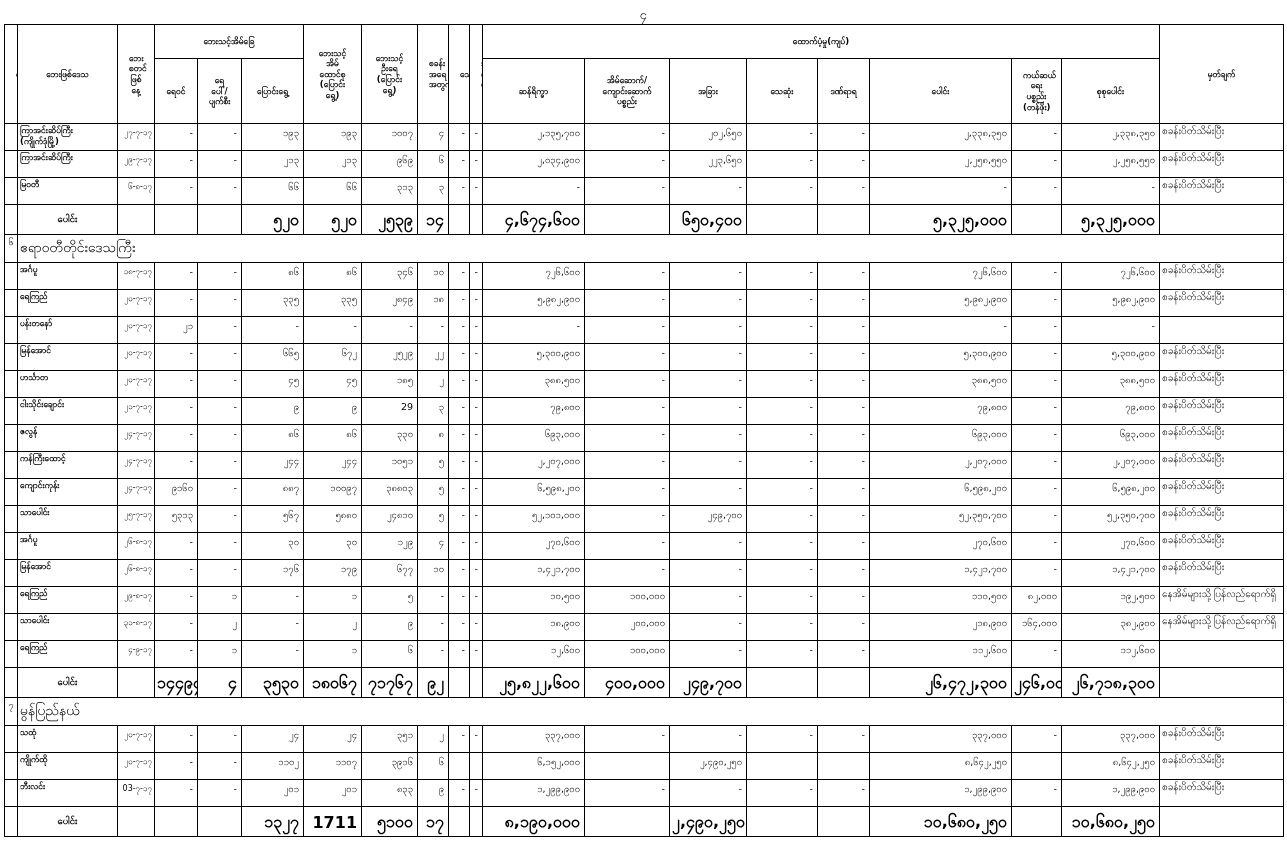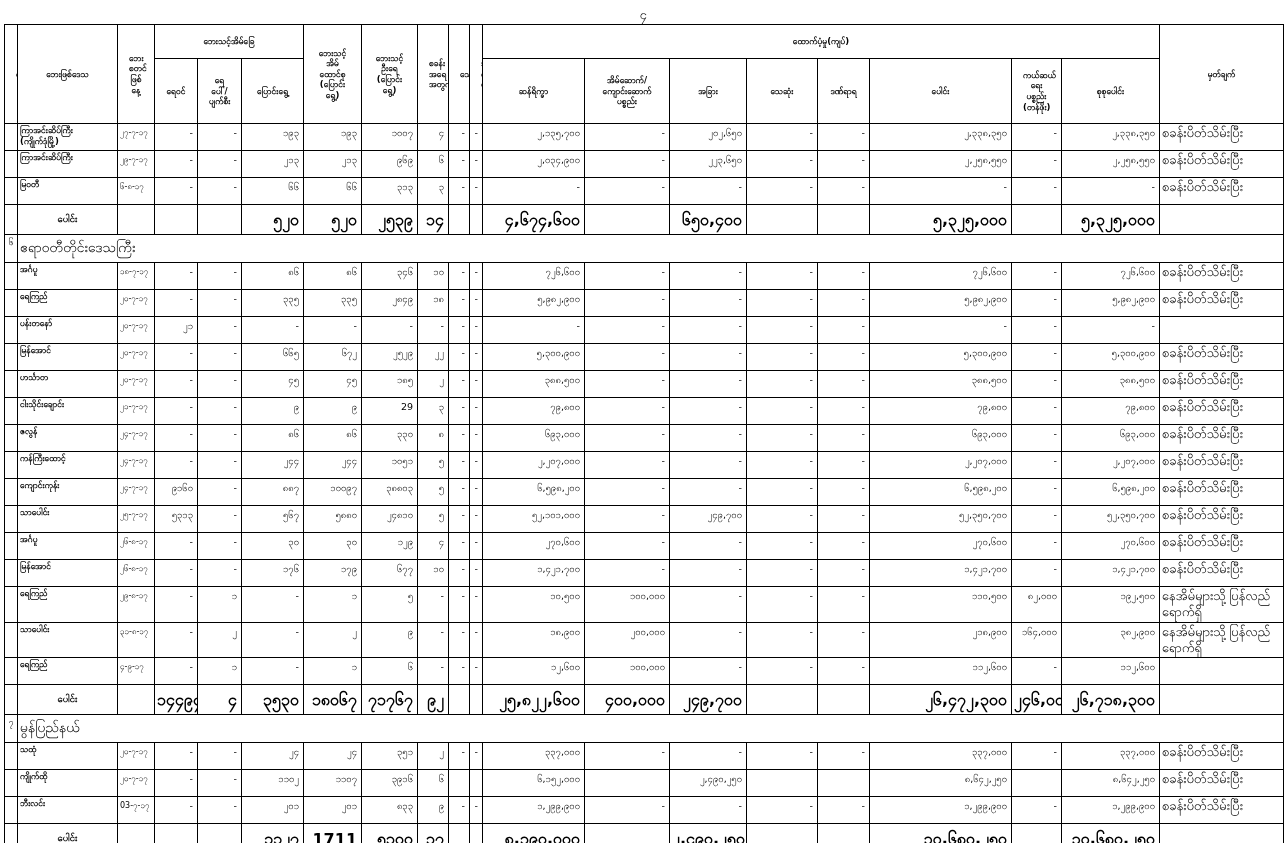--- a/index.html
+++ b/index.html
@@ -5,23 +5,23 @@
   html,body{margin:0;padding:0;background:#fff;color:#000;
     font-family:"DejaVu Sans",sans-serif;}
   body{width:1287px;height:843px;overflow:hidden;position:relative;}
   .page-number{width:100%;text-align:center;font-size:13px;padding-top:6px;height:24px;box-sizing:border-box;}
   table{border-collapse:collapse;table-layout:fixed;margin-left:4px;width:1279px;}
   th,td{border:1px solid #000;overflow:hidden;vertical-align:top;padding:1px 2px;box-sizing:border-box;}
   th{font-weight:bold;font-size:8.5px;text-align:center;vertical-align:middle;padding:11px;line-height:1.25;}
   td{font-size:9.5px;}
   td.ser{text-align:center;font-size:9px;}
   td.name{text-align:left;font-size:8.5px;line-height:1.3;font-weight:bold;}
-  td.date{text-align:left;font-size:8px;padding-top:3px;}
+  td.date{text-align:right;font-size:8px;padding-top:3px;}
   td.num{text-align:right;padding-right:4px;padding-top:3px;}
-  td.remark{font-size:13px;line-height:1.25;}
+  td.remark{font-size:10px;line-height:1.25;}
   tr.data-row{height:27px;}
   tr.section-row{height:28px;}
   tr.section-row td.section-name{font-weight:normal;font-size:14px;vertical-align:middle;}
   tr.total-row{height:30px;}
   tr.total-row td{font-weight:bold;font-size:16px;vertical-align:middle;}
   tr.total-row td.name{text-align:center;font-size:9.5px;font-weight:bold;}
   thead tr.tier1{height:27px;}
   thead tr.tier2{height:56px;}
 </style>
 </head>

